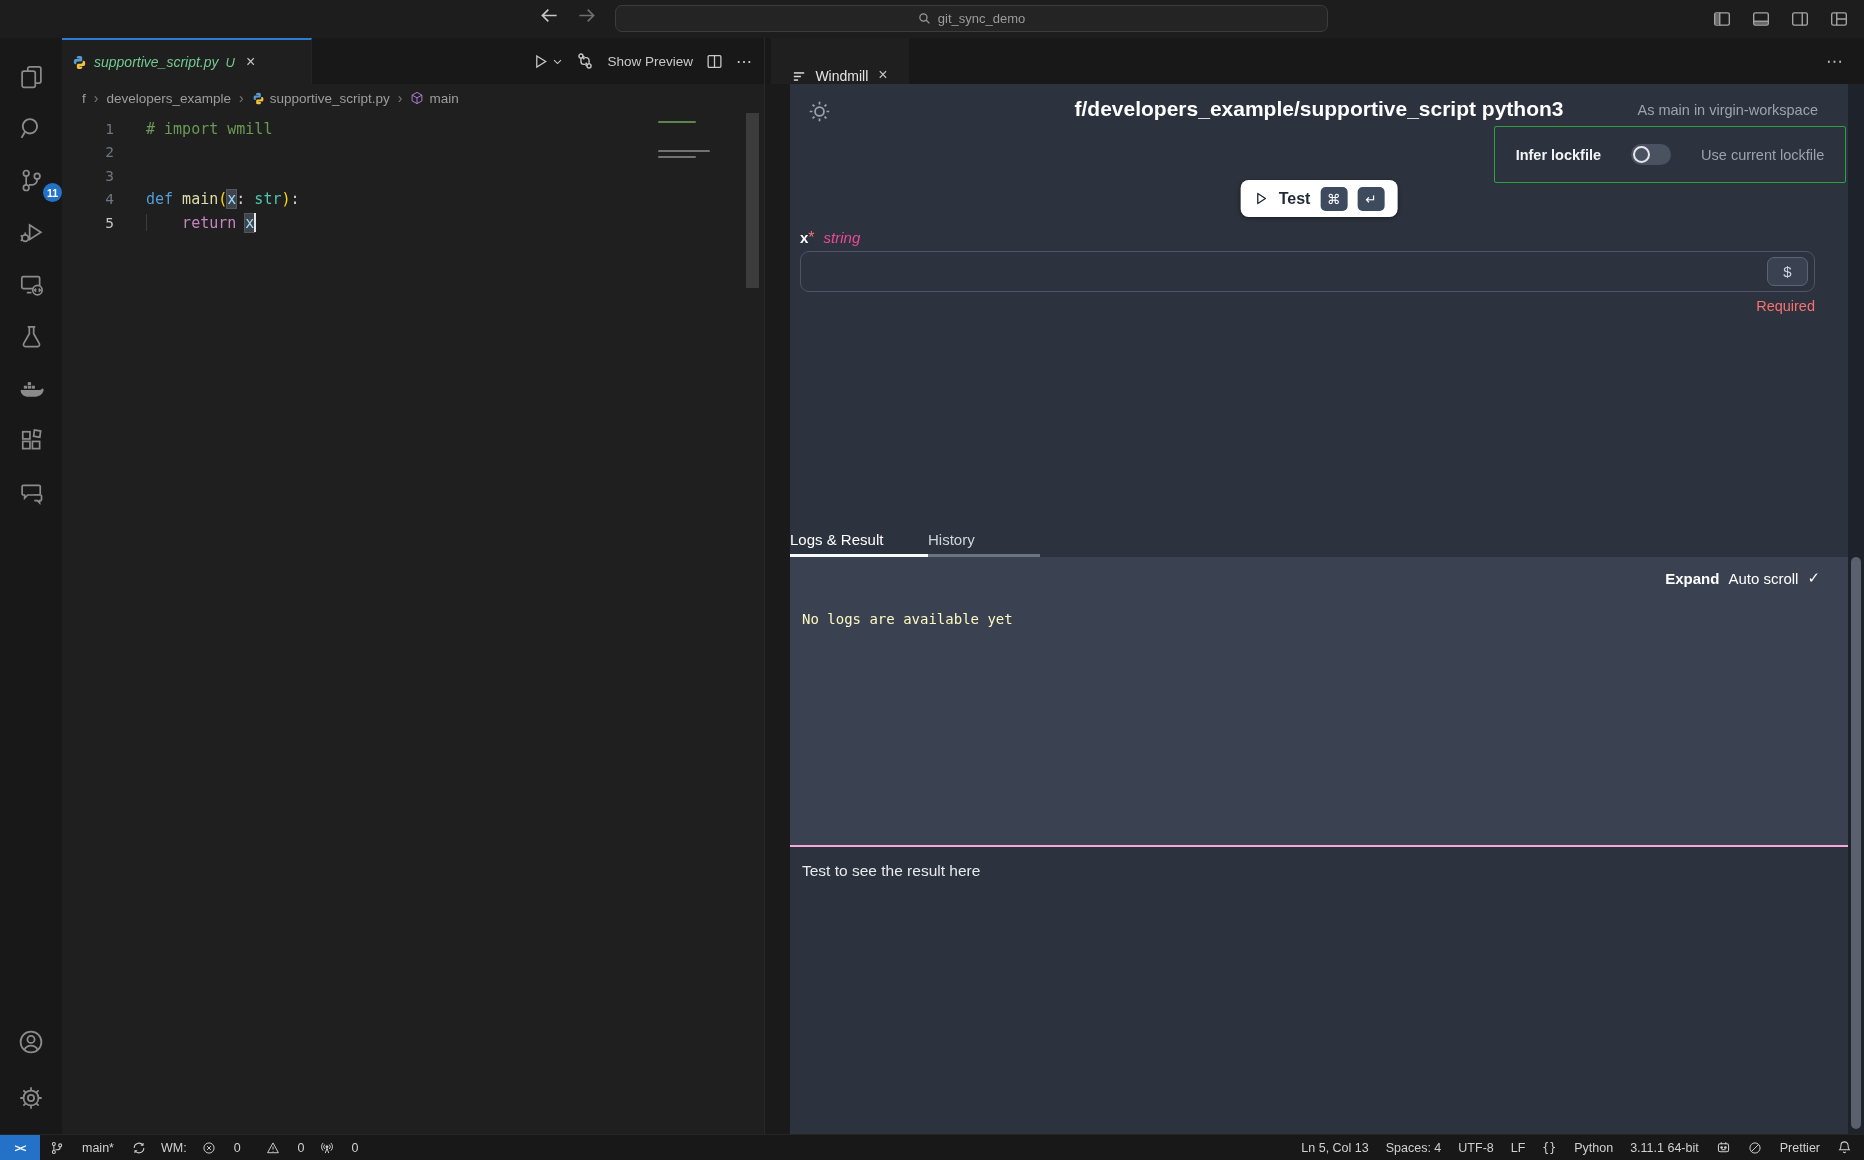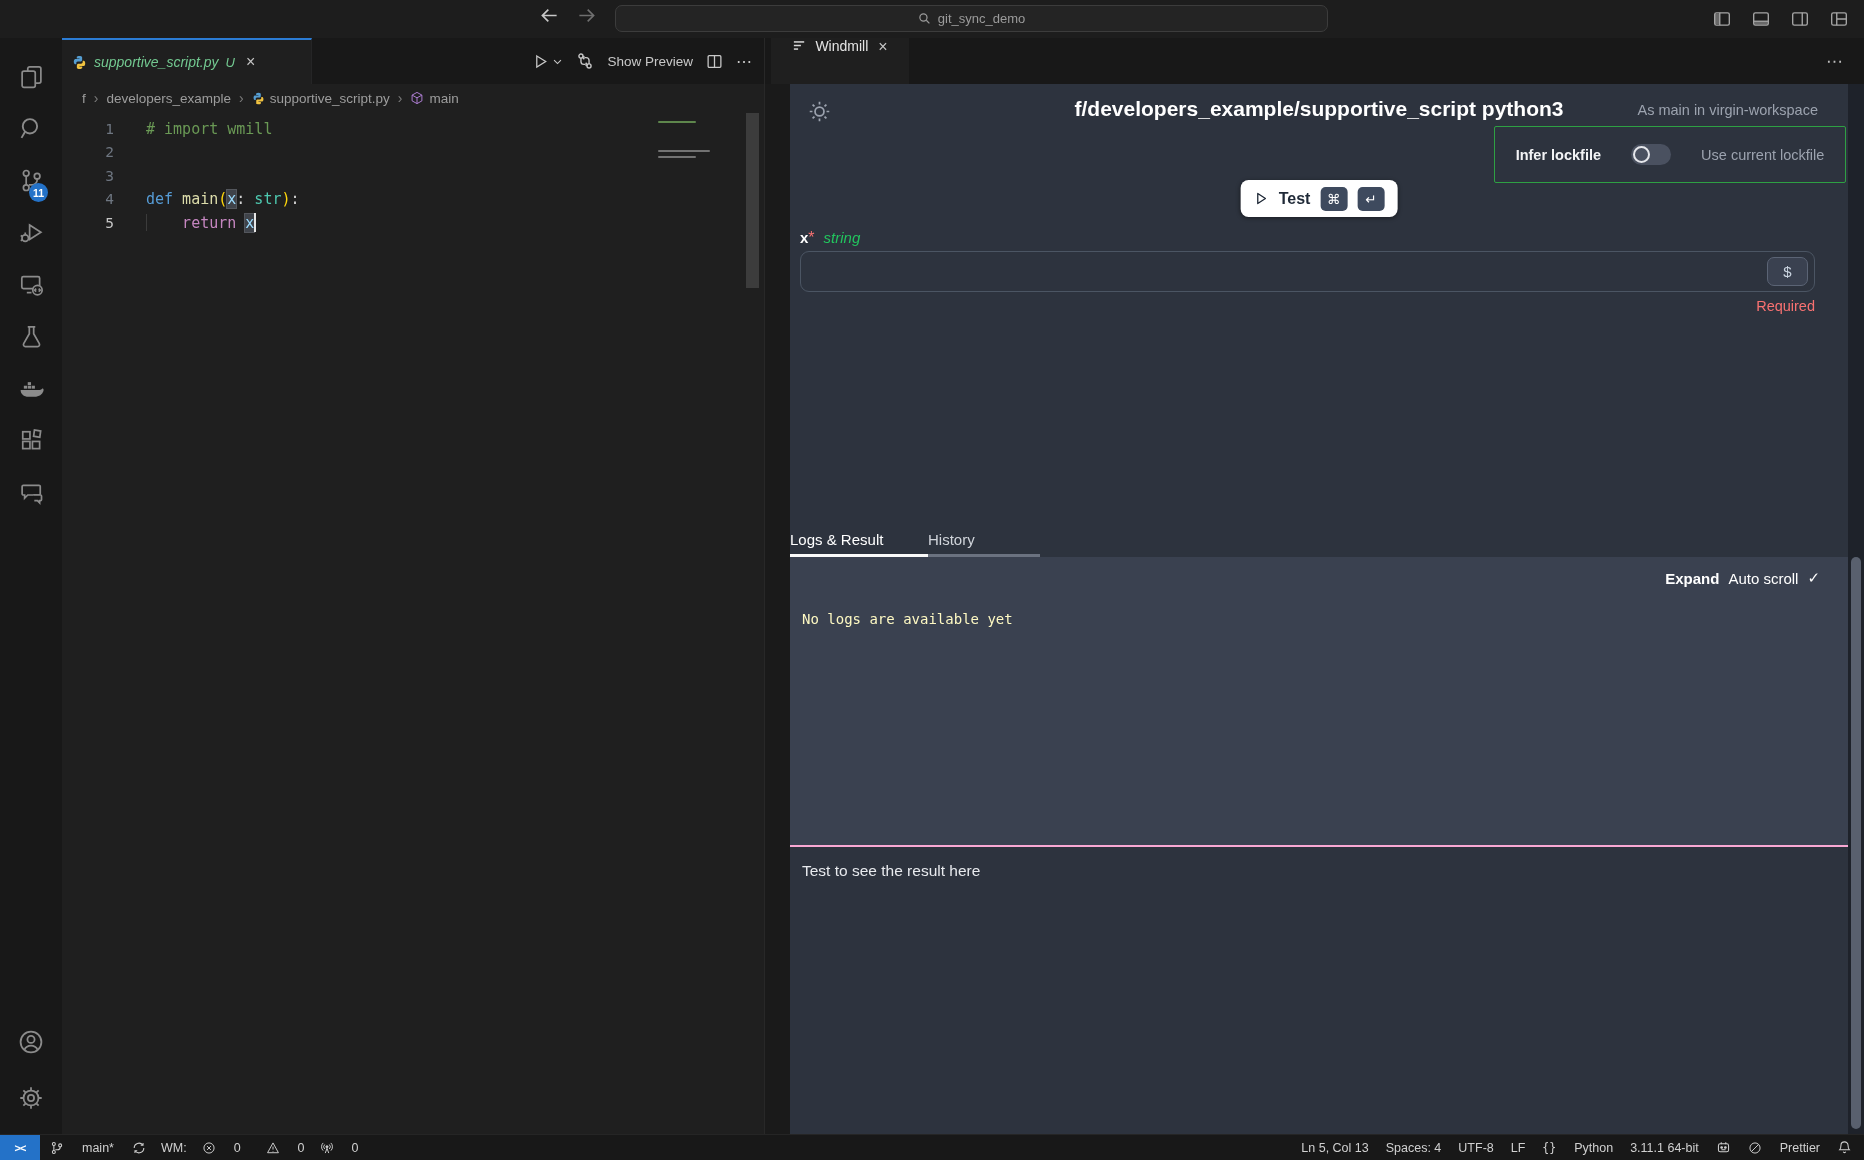--- a/index.html
+++ b/index.html
@@ -22,21 +22,21 @@
   .winicons { position:absolute; right:16px; top:10px; display:flex; gap:21px; color:#a6a6a6; }
 
   
   .mid { display:flex; height:1096px; }
 
   
   .actbar { width:62px; background:#181818; display:flex; flex-direction:column; align-items:center; padding:12px 0 10px; }
   .slot { height:52px; width:100%; display:flex; align-items:center; justify-content:center; position:relative; color:#8b8b8b; }
   .slot.push { margin-top:auto; }
   .scmbadge {
-    position:absolute; right:14px; bottom:4px; min-width:19px; height:19px; border-radius:10px;
+    position:absolute; right:0; bottom:4px; min-width:19px; height:19px; border-radius:10px;
     background:#2472c8; color:#ffffff; font-size:10.5px; font-weight:700;
     display:flex; align-items:center; justify-content:center; padding:0 4px;
   }
 
   
   .egroup { width:703px; display:flex; flex-direction:column; background:#1f1f1f; border-right:1px solid #282828; }
   .tabsrow { height:46px; background:#181818; display:flex; align-items:stretch; position:relative; }
   .etab {
     width:250px; background:#1f1f1f; border-top:2px solid #2b7cd4; border-right:1px solid #252526;
     display:flex; align-items:center; gap:7px; padding:0 10px; cursor:default;
@@ -62,21 +62,21 @@
   .occ { background:#3f434a; box-shadow:0 0 0 1px #53565c; }
   .caret { display:inline-block; width:2px; height:19px; background:#e6e6e6; vertical-align:text-bottom; }
 
   .minimap { position:absolute; right:24px; top:9px; width:82px; }
   .mmbar { height:2px; border-radius:1px; }
   .escroll { position:absolute; right:5px; top:1px; width:13px; height:175px; background:rgba(120,120,120,.32); }
 
   
   .pgroup { flex:1; display:flex; flex-direction:column; background:#1a1a1a; min-width:0; }
   .ptabs { height:46px; background:#181818; display:flex; align-items:stretch; position:relative; }
-  .ptab { margin-left:6px; width:138px; background:#1f1f1f; display:flex; align-items:flex-start; justify-content:center; gap:8px; }
+  .ptab { margin-left:6px; width:138px; background:#1f1f1f; display:flex; align-items:flex-end; justify-content:center; gap:8px; }
   .ptab .pname { font-size:14px; color:#e4e4e4; }
   .ptab .close { color:#c5c5c5; font-size:16px; margin-left:2px; }
   .pmore { position:absolute; right:20px; top:0; height:46px; display:flex; align-items:center; color:#bdbdbd; font-size:17px; letter-spacing:1px; }
 
   .webview { flex:1; position:relative; }
   .slate { position:absolute; left:25px; right:16px; top:0; bottom:0; background:#2d333e; color:#e5e7eb; }
   .slate > div { position:absolute; }
   .pscroll { position:absolute; right:0; top:0; bottom:0; width:16px; background:#1e222a; }
   .pthumb { position:absolute; left:3px; width:10px; top:473px; bottom:5px; background:#59606e; border-radius:5px; }
 
@@ -96,21 +96,21 @@
     top:96px; left:50%; transform:translateX(-50%); height:37px; background:#ffffff; border-radius:8px;
     display:flex; align-items:center; gap:10px; padding:0 13px; color:#1f2937;
     box-shadow:0 1px 4px rgba(0,0,0,.45);
   }
   .testlabel { font-size:16px; font-weight:600; }
   .kbd { background:#3e4a5e; color:#ffffff; border-radius:5px; font-size:13.5px; height:24px; min-width:27px; display:flex; align-items:center; justify-content:center; }
 
   .argrow { left:10px; top:145px; display:flex; align-items:baseline; gap:9px; }
   .argname { font-weight:700; font-size:15px; color:#ffffff; }
   .argstar { color:#f87171; }
-  .argtype { font-style:italic; font-size:15px; color:#22c55e; }
+  .argtype { font-style:italic; font-size:15px; color:#ec4899; }
   .arginput { left:10px; right:33px; top:167px; height:41px; border:1px solid #4b5563; border-radius:9px; }
   .dollar {
     position:absolute; right:6px; top:5px; width:41px; height:29px;
     border:1px solid #5b6points; border:1px solid #5b6475; background:#3a4150; border-radius:7px;
     display:flex; align-items:center; justify-content:center; color:#cbd5e1; font-size:15px;
   }
   .required { right:33px; top:214px; color:#f87171; font-size:14.5px; }
 
   .ltabs { left:0; right:0; top:443px; height:30px; display:flex; }
   .ltab { text-align:left; font-size:15px; line-height:26px; }

